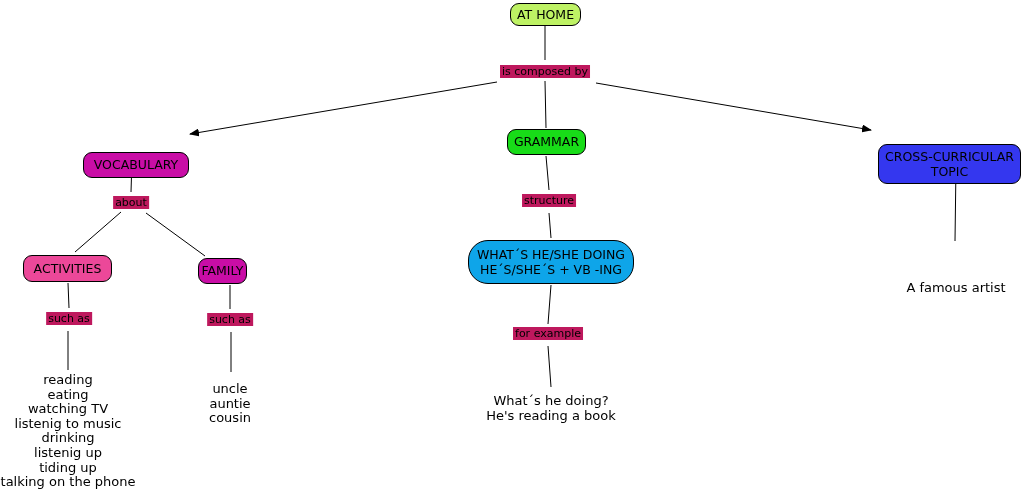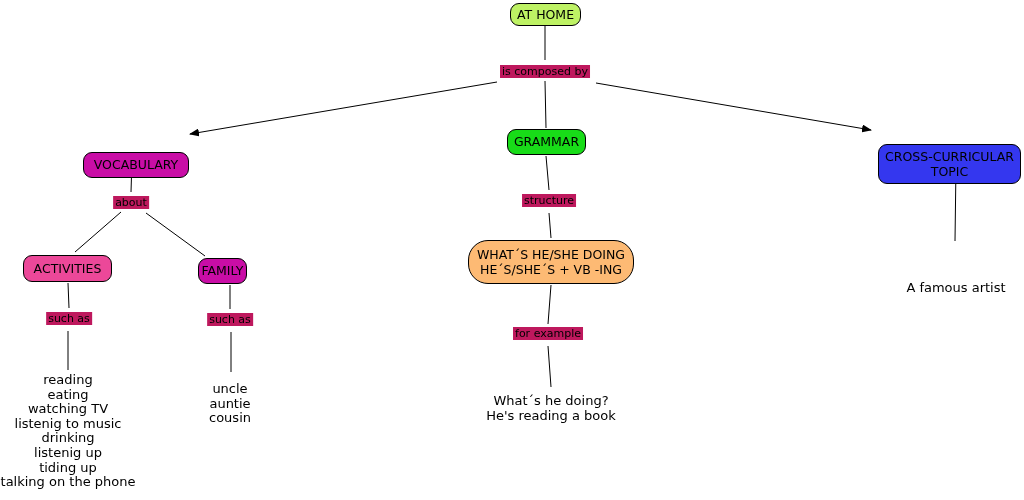--- a/index.html
+++ b/index.html
@@ -80,21 +80,21 @@
   <div class="node n-vocab" style="background-color: rgb(201, 13, 166);">VOCABULARY</div>
 
   <div class="node n-grammar" style="background-color: rgb(24, 220, 24);">GRAMMAR</div>
 
   <div class="node n-cross" style="background-color: rgb(52, 55, 239); margin-top: 20px;">CROSS-CURRICULAR TOPIC</div>
 
   <div class="node n-activities" style="background-color: #ec4899;">ACTIVITIES</div>
 
   <div class="node n-family" style="background-color: rgb(201, 13, 166);">FAMILY</div>
 
-  <div class="node n-structure" style="background-color: #fdba74; border-radius: 20px;">
+  <div class="node n-structure" style="background-color: #0ea5e9; border-radius: 20px;">
     <div>WHAT´S HE/SHE DOING</div>
     <div>HE´S/SHE´S + VB -ING</div>
   </div>
 
   <div class="link-label l-composed">is composed by</div>
   <div class="link-label l-about">about</div>
   <div class="link-label l-structure">structure</div>
   <div class="link-label l-suchas-a">such as</div>
   <div class="link-label l-suchas-f">such as</div>
   <div class="link-label l-example">for example</div>

